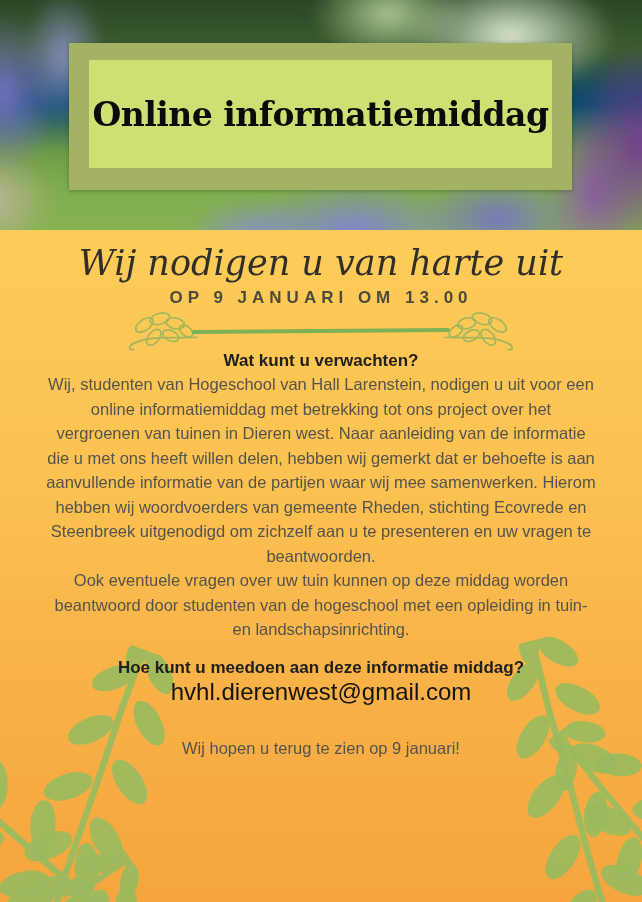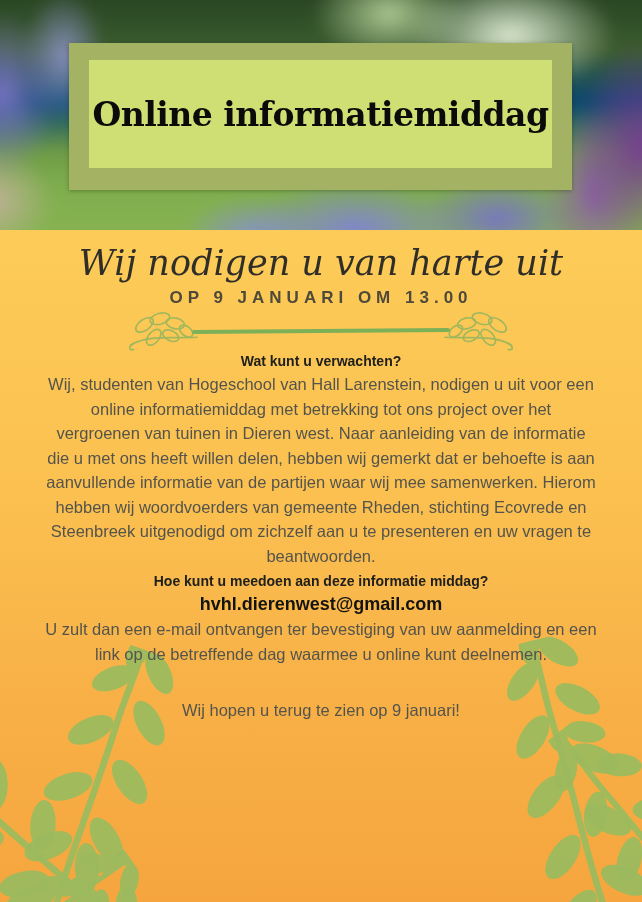--- a/index.html
+++ b/index.html
@@ -55,28 +55,28 @@
     margin-top:2px; font-size:17px; line-height:20px; font-weight:600;
     letter-spacing:5px; color:#4e4a3a;
   }
   .divider { height:36px; margin-top:2px; display:flex; align-items:center; justify-content:center; }
   .flourish { color:#8bb45f; opacity:.8; }
   .flourish.right { transform:scaleX(-1); }
   .brush-line {
     width:258px; height:3.5px; margin:6px -8px 0; border-radius:3px;
     background:#7cb157; transform:rotate(-0.4deg);
   }
-  h2 { font-size:14px; line-height:22px; font-weight:700; color:#20201d; margin:4px 0 0; }
-  .h2-join { margin-top:2px; }
+  h2 { font-size:17px; line-height:22px; font-weight:700; color:#20201d; margin:4px 0 0; }
+  .h2-join { margin-top:15px; }
   .body-text {
     font-size:16.5px; line-height:24.5px; color:#54544d;
     margin:0 16px; white-space:pre-line;
   }
   .body-text.first { margin-top:0; }
-  .email { font-size:18px; line-height:25px; font-weight:700; color:#14140f; }
+  .email { font-size:24px; line-height:25px; font-weight:400; color:#14140f; }
   .closing { margin-top:32px; }
 
   
   .branch { position:absolute; color:#9cbb5e; opacity:.95; z-index:1; }
   .b1 { left:22px;  top:412px; width:150px; height:300px; transform:rotate(20deg); }
   .b2 { left:-48px; top:470px; width:150px; height:300px; transform:rotate(132deg); }
   .b3 { left:498px; top:405px; width:150px; height:300px; transform:rotate(-14deg); }
   .b4 { left:578px; top:470px; width:140px; height:280px; transform:rotate(-38deg); }
   .b5 { left:-26px; top:580px; width:120px; height:240px; transform:rotate(55deg); }
   .defs { position:absolute; width:0; height:0; overflow:hidden; }
@@ -160,22 +160,23 @@
 
       <h2>Wat kunt u verwachten?</h2>
       <p class="body-text first">Wij, studenten van Hogeschool van Hall Larenstein, nodigen u uit voor een
 online informatiemiddag met betrekking tot ons project over het
 vergroenen van tuinen in Dieren west. Naar aanleiding van de informatie
 die u met ons heeft willen delen, hebben wij gemerkt dat er behoefte is aan
 aanvullende informatie van de partijen waar wij mee samenwerken. Hierom
 hebben wij woordvoerders van gemeente Rheden, stichting Ecovrede en
 Steenbreek uitgenodigd om zichzelf aan u te presenteren en uw vragen te
 beantwoorden.</p>
+      <p class="body-text">Ook eventuele vragen over uw tuin kunnen op deze middag worden
+beantwoord door studenten van de hogeschool met een opleiding in tuin-
+en landschapsinrichting.</p>
 
       <h2 class="h2-join">Hoe kunt u meedoen aan deze informatie middag?</h2>
       <div class="email">hvhl.dierenwest@gmail.com</div>
-      <p class="body-text">U zult dan een e-mail ontvangen ter bevestiging van uw aanmelding en een
-link op de betreffende dag waarmee u online kunt deelnemen.</p>
 
       <p class="body-text closing">Wij hopen u terug te zien op 9 januari!</p>
     </div>
   </div>
 </div>
 
 </body></html>

